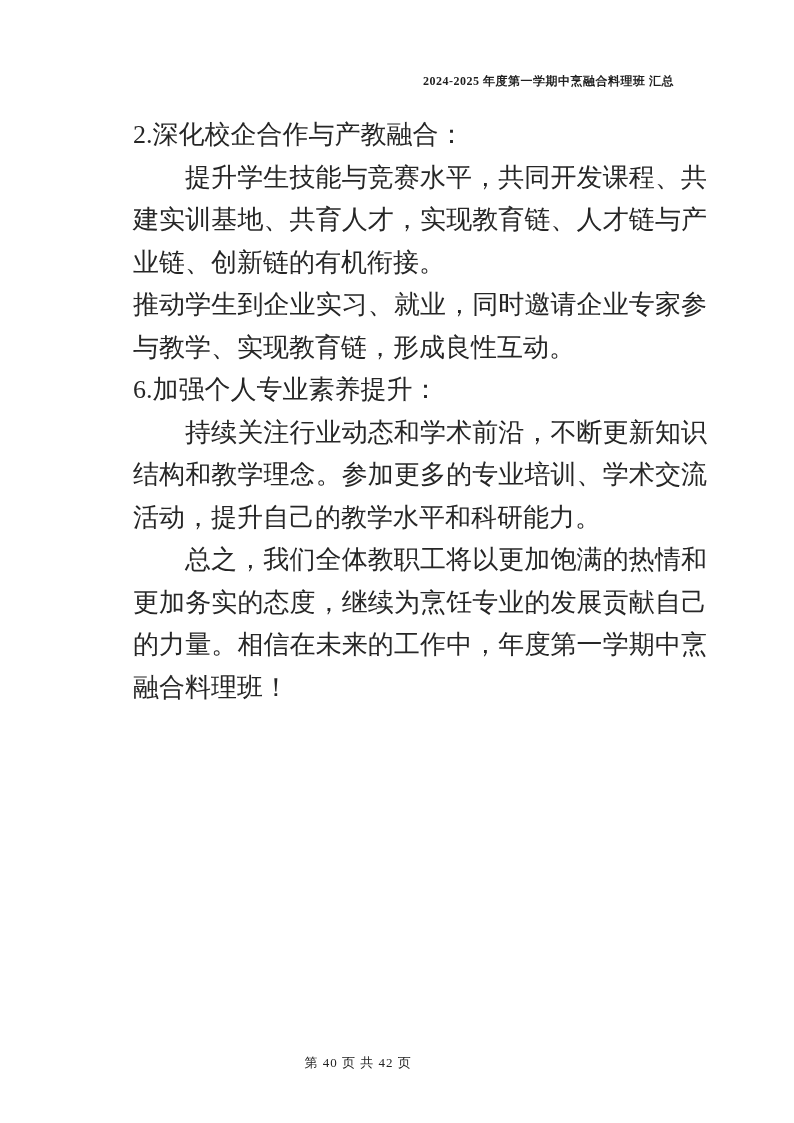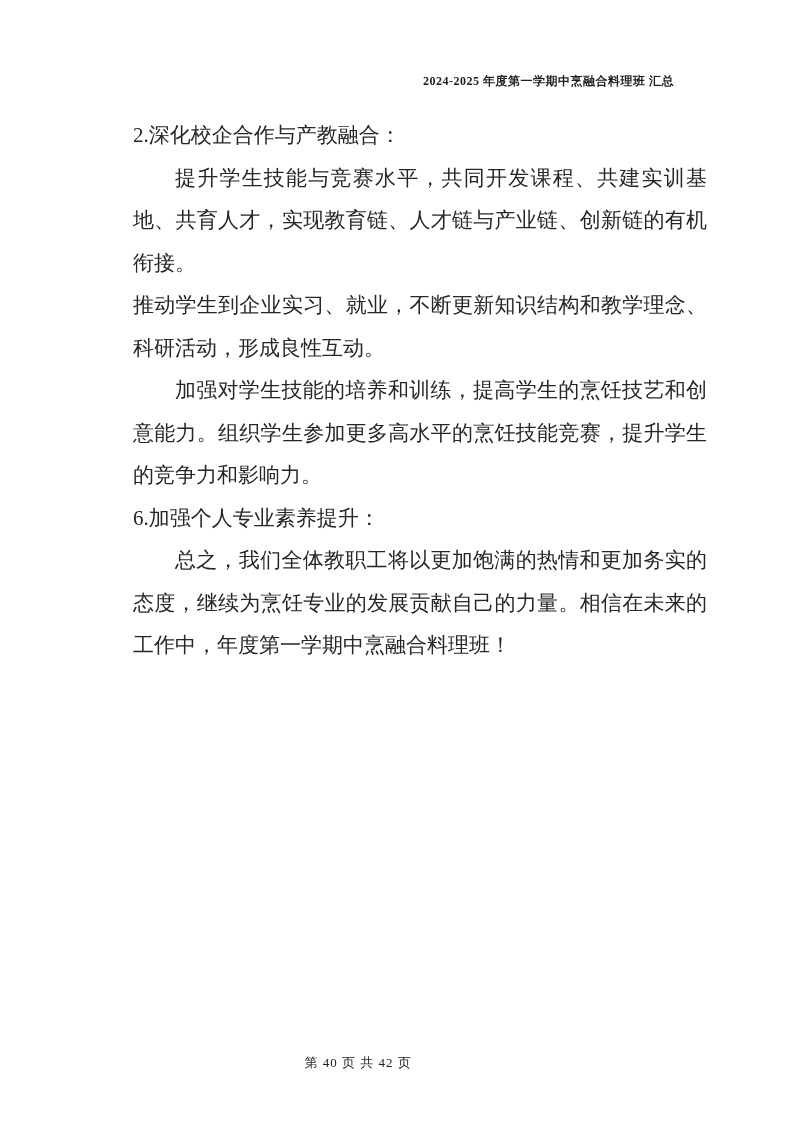--- a/index.html
+++ b/index.html
@@ -25,21 +25,21 @@
     font-weight: bold;
     letter-spacing: 0.5px;
     color: #1f1f1f;
     font-family: "Liberation Serif", "DejaVu Serif", serif;
   }
   .doc-body {
     position: absolute;
     top: 96px;
     left: 115px;
     width: 574px;
-    font-size: 21px;
+    font-size: 26px;
     line-height: 42.5px;
     color: #262626;
     text-align: justify;
     font-family: "Liberation Serif", "DejaVu Serif", serif;
   }
   .doc-body p {
     margin: 0;
     text-indent: 0;
   }
   .doc-body p.indent {
@@ -62,23 +62,23 @@
 
 <div class="page">
 
   <div class="page-header">
     <span>2024-2025 年度第一学期中烹融合料理班 汇总</span>
   </div>
 
   <div class="doc-body">
     <p>2.深化校企合作与产教融合：</p>
     <p class="indent">提升学生技能与竞赛水平，共同开发课程、共建实训基地、共育人才，实现教育链、人才链与产业链、创新链的有机衔接。</p>
-    <p>推动学生到企业实习、就业，不断更新知识结构和教学理念、科研活动，形成良性互动。</p>
-    <p class="indent">加强对学生技能的培养和训练，提高学生的烹饪技艺和创意能力。组织学生参加更多高水平的烹饪技能竞赛，提升学生的竞争力和影响力。</p>
+    <p>推动学生到企业实习、就业，同时邀请企业专家参与教学、实现教育链，形成良性互动。</p>
     <p>6.加强个人专业素养提升：</p>
+    <p class="indent">持续关注行业动态和学术前沿，不断更新知识结构和教学理念。参加更多的专业培训、学术交流活动，提升自己的教学水平和科研能力。</p>
     <p class="indent">总之，我们全体教职工将以更加饱满的热情和更加务实的态度，继续为烹饪专业的发展贡献自己的力量。相信在未来的工作中，年度第一学期中烹融合料理班！</p>
   </div>
 
   <div class="page-footer">
     <span>第 40 页 共 42 页</span>
   </div>
 
 </div>
 
 </body></html>

